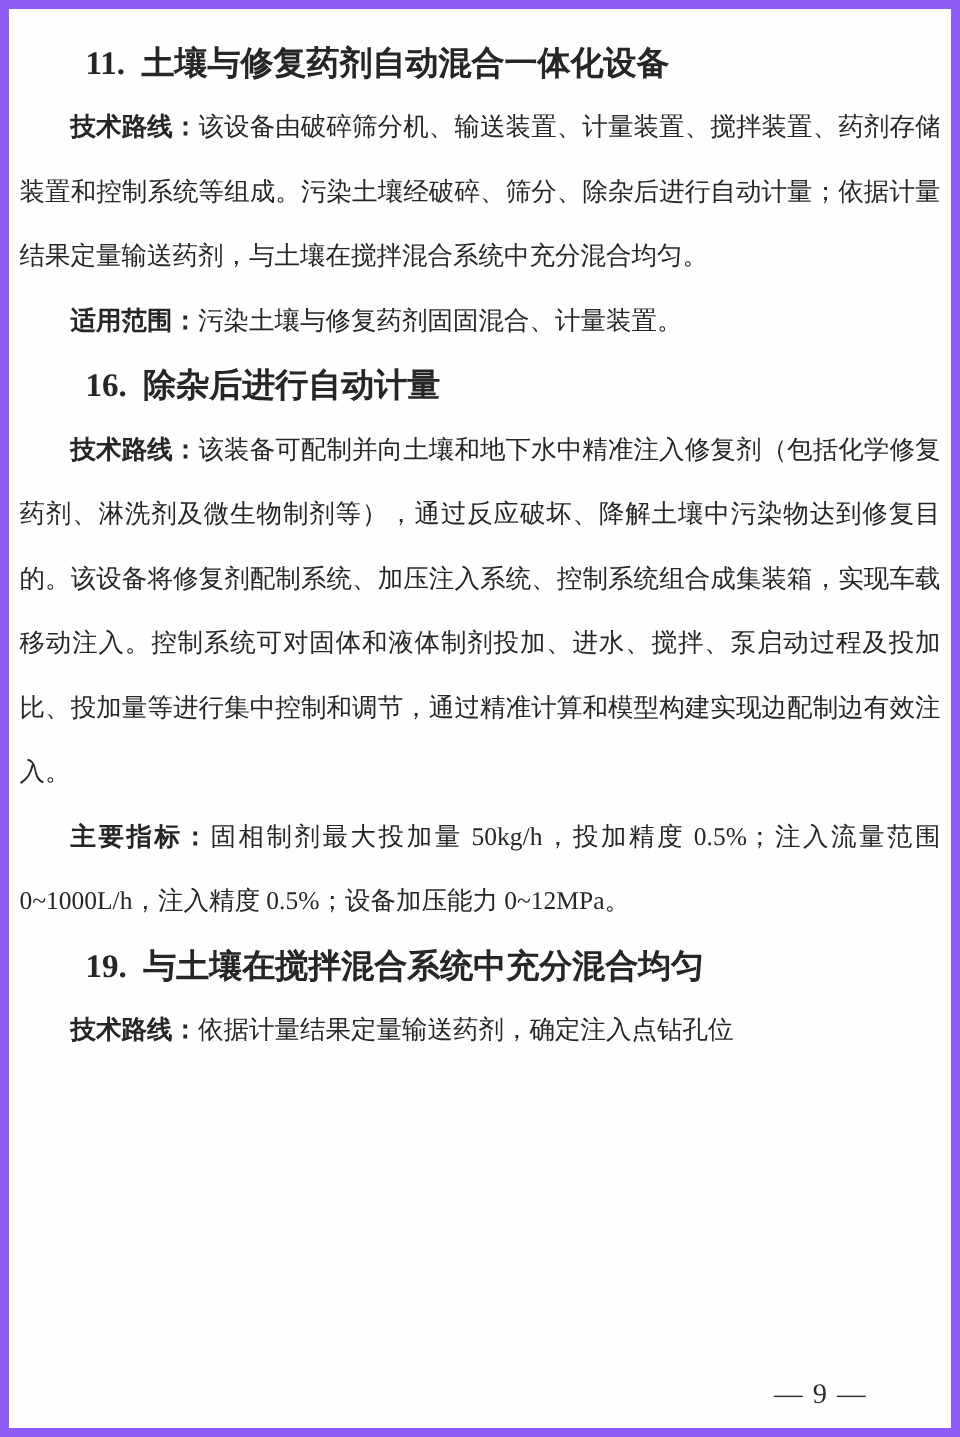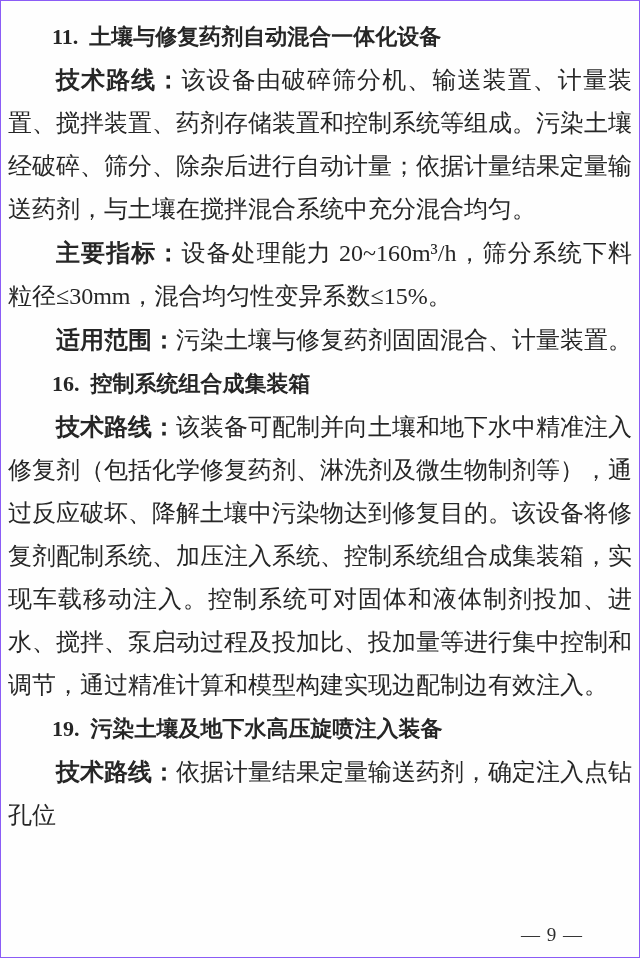--- a/index.html
+++ b/index.html
@@ -6,42 +6,42 @@
     margin: 0;
     padding: 0;
     background: #ffffff;
   }
   .page {
     position: relative;
     width: 640px;
     height: 958px;
     box-sizing: border-box;
     background: #fefefe;
-    border: 1px solid #8b5cf6;
+    border: 6px solid #8b5cf6;
     padding: 14px 7px 12px 7px;
     overflow: hidden;
     font-family: "Liberation Serif", "DejaVu Serif", serif;
     color: #262626;
   }
   .heading {
     margin: 0;
     font-size: 22px;
     line-height: 43px;
     font-weight: 700;
     text-indent: 2em;
     font-family: "Liberation Sans", "DejaVu Sans", sans-serif;
     white-space: nowrap;
   }
   .heading .num {
     font-family: "Liberation Serif", "DejaVu Serif", serif;
     margin-right: 11px;
   }
   .para {
     margin: 0;
-    font-size: 24px;
+    font-size: 17px;
     line-height: 43px;
     text-indent: 2em;
     text-align: justify;
     text-justify: inter-character;
   }
   .para .label {
     font-family: "Liberation Sans", "DejaVu Sans", sans-serif;
     font-weight: 700;
   }
   .footer {
@@ -55,29 +55,29 @@
   }
 </style>
 </head>
 <body>
 
 <div class="page">
 
   <div>
     <h2 class="heading"><span class="num">11.</span><span>土壤与修复药剂自动混合一体化设备</span></h2>
     <p class="para"><span class="label">技术路线：</span><span>该设备由破碎筛分机、输送装置、计量装置、搅拌装置、药剂存储装置和控制系统等组成。污染土壤经破碎、筛分、除杂后进行自动计量；依据计量结果定量输送药剂，与土壤在搅拌混合系统中充分混合均匀。</span></p>
-    <p class="para"><span class="label">主要指标：</span><span>设备处理能力 20~160m³/h，筛分系统下料粒径≤30mm，混合均匀性变异系数≤15%。</span></p>
     <p class="para"><span class="label">适用范围：</span><span>污染土壤与修复药剂固固混合、计量装置。</span></p>
   </div>
 
   <div>
-    <h2 class="heading"><span class="num">16.</span><span>控制系统组合成集装箱</span></h2>
+    <h2 class="heading"><span class="num">16.</span><span>除杂后进行自动计量</span></h2>
     <p class="para"><span class="label">技术路线：</span><span>该装备可配制并向土壤和地下水中精准注入修复剂（包括化学修复药剂、淋洗剂及微生物制剂等），通过反应破坏、降解土壤中污染物达到修复目的。该设备将修复剂配制系统、加压注入系统、控制系统组合成集装箱，实现车载移动注入。控制系统可对固体和液体制剂投加、进水、搅拌、泵启动过程及投加比、投加量等进行集中控制和调节，通过精准计算和模型构建实现边配制边有效注入。</span></p>
+    <p class="para"><span class="label">主要指标：</span><span>固相制剂最大投加量 50kg/h，投加精度 0.5%；注入流量范围 0~1000L/h，注入精度 0.5%；设备加压能力 0~12MPa。</span></p>
   </div>
 
   <div>
-    <h2 class="heading"><span class="num">19.</span><span>污染土壤及地下水高压旋喷注入装备</span></h2>
+    <h2 class="heading"><span class="num">19.</span><span>与土壤在搅拌混合系统中充分混合均匀</span></h2>
     <p class="para"><span class="label">技术路线：</span><span>依据计量结果定量输送药剂，确定注入点钻孔位</span></p>
   </div>
 
   <div class="footer">— 9 —</div>
 
 </div>
 
 </body></html>

